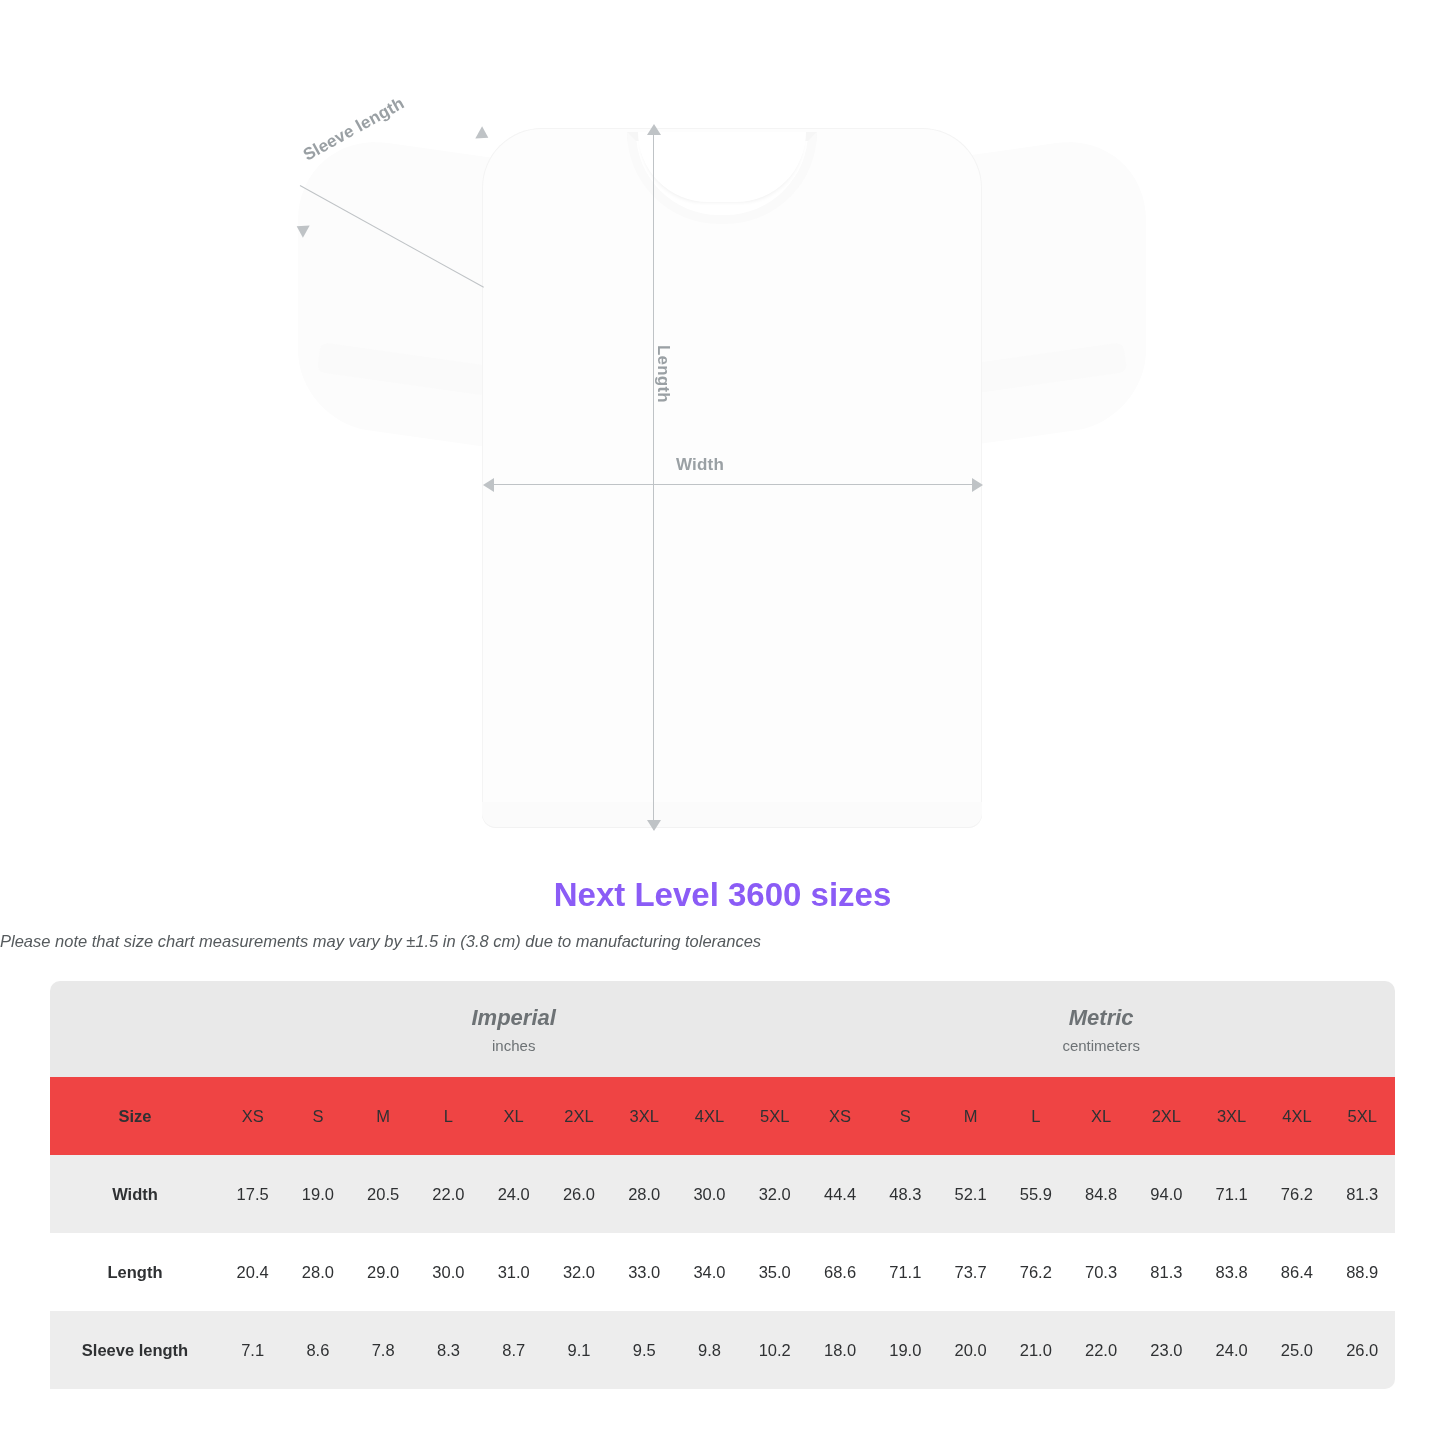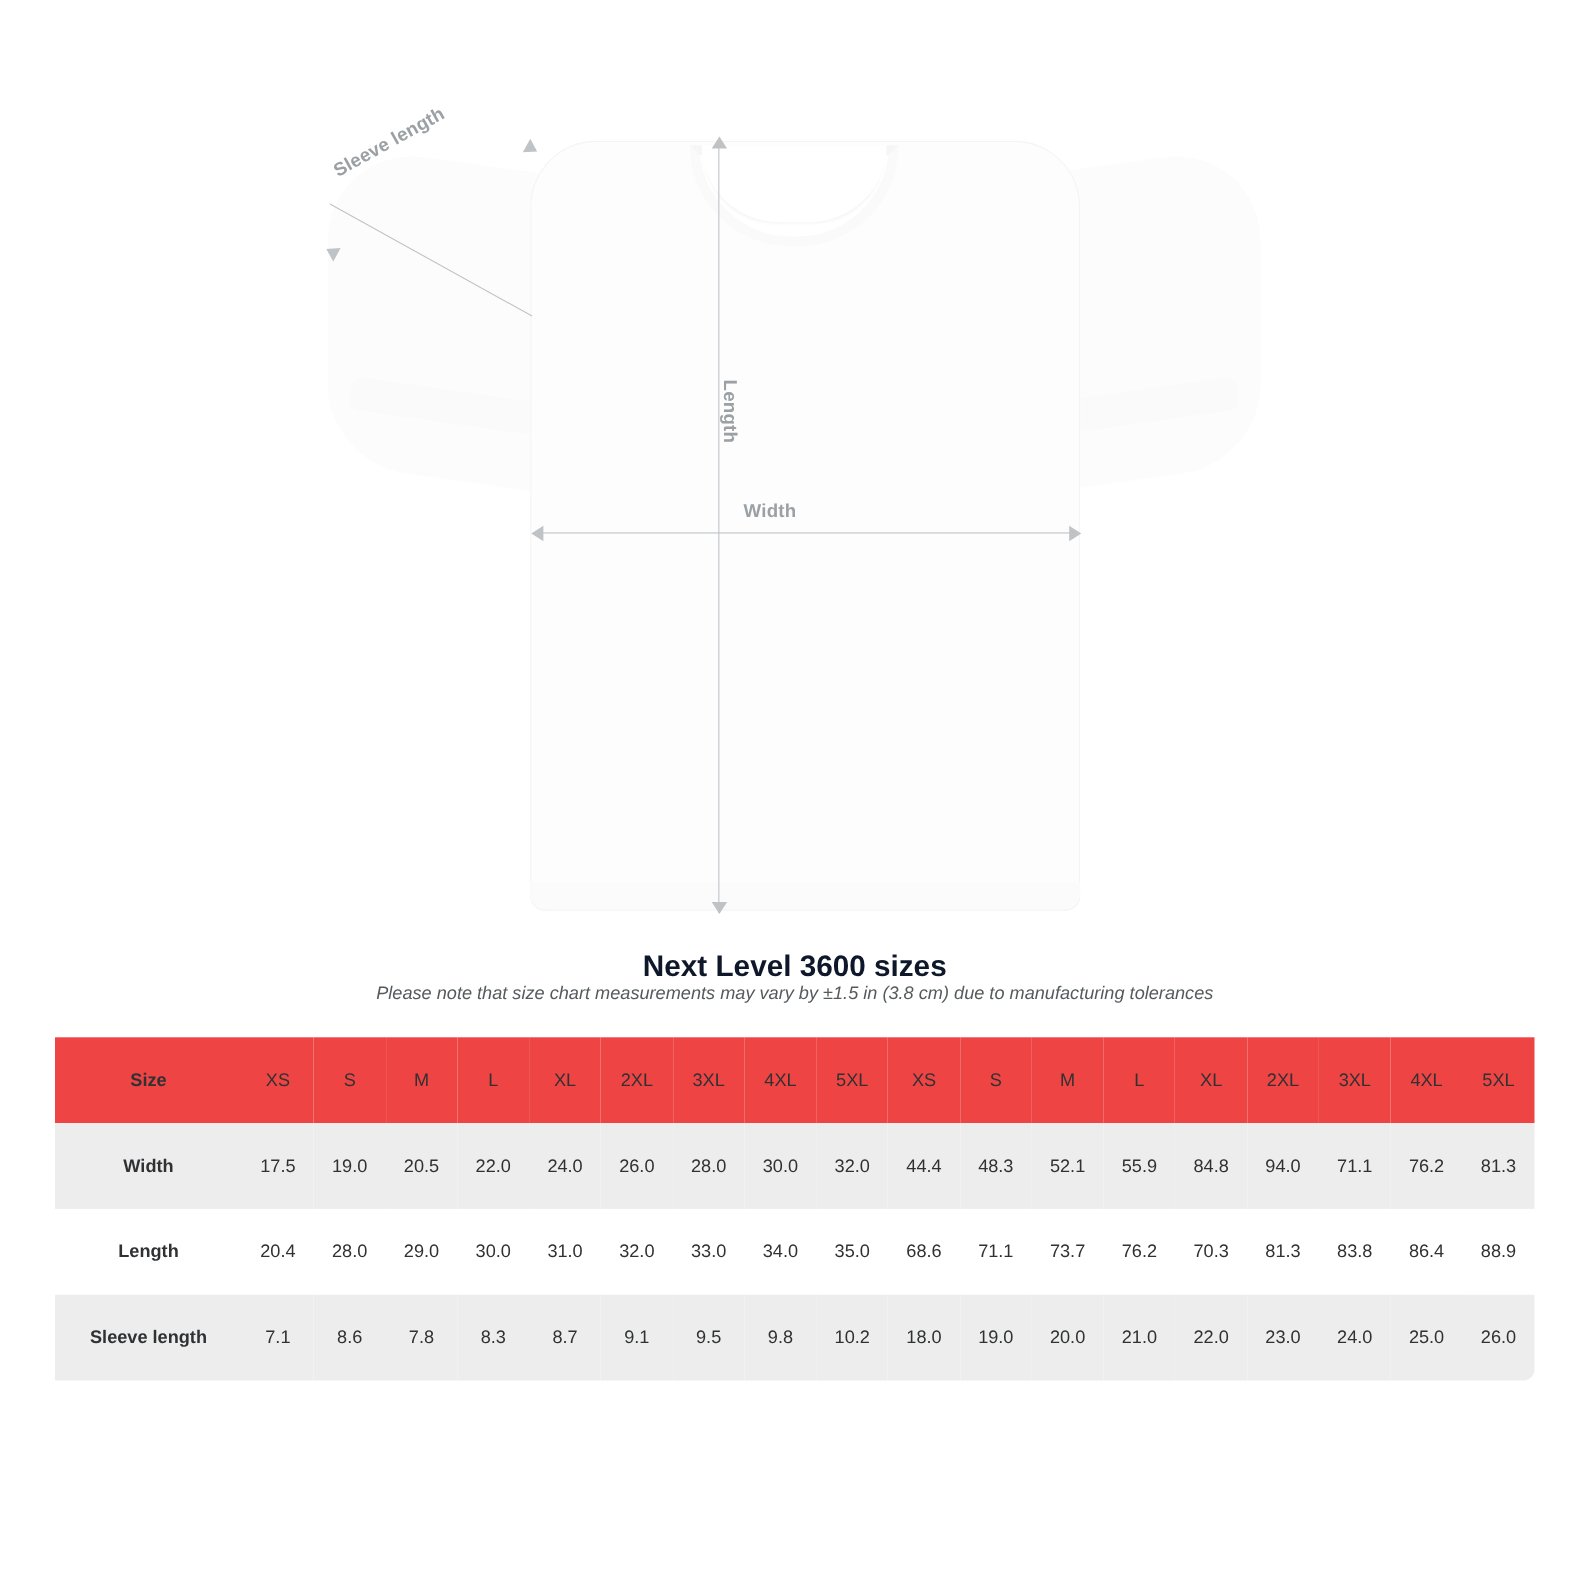--- a/index.html
+++ b/index.html
@@ -134,30 +134,30 @@
   }
 
   .arrowhead {
     position: absolute;
     width: 0; height: 0;
   }
 
   
   .heading {
     text-align: center;
-    font-size: 27px;
+    font-size: 33px;
     font-weight: bold;
-    color: #0f172a;
-    margin-top: 3px;
+    color: #8b5cf6;
+    margin-top: 16px;
   }
   .subheading {
-    text-align: center;
     font-size: 16.5px;
     font-style: italic;
     color: #555a5d;
+    margin-top: 18px;
   }
 
   
   .table-wrap {
     width: 1345px;
     margin: 30px auto 0 auto;
   }
   table.sizes {
     border-collapse: collapse;
     width: 100%;
@@ -233,20 +233,31 @@
 <div class="heading">Next Level 3600 sizes</div>
 <div class="subheading">Please note that size chart measurements may vary by ±1.5 in (3.8 cm) due to manufacturing tolerances</div>
 
 <div class="table-wrap">
   <table class="sizes">
     <colgroup>
       <col style="width:170px">
       <col span="18">
     </colgroup>
     <tbody>
+      <tr>
+        <td class="unit-head first"></td>
+        <td class="unit-head" colspan="9">
+          <div class="unit-title">Imperial</div>
+          <div class="unit-sub">inches</div>
+        </td>
+        <td class="unit-head last" colspan="9">
+          <div class="unit-title">Metric</div>
+          <div class="unit-sub">centimeters</div>
+        </td>
+      </tr>
 
       <tr class="row-size">
         <td class="rowlabel">Size</td>
         <td>XS</td>
         <td>S</td>
         <td>M</td>
         <td>L</td>
         <td>XL</td>
         <td>2XL</td>
         <td>3XL</td>

